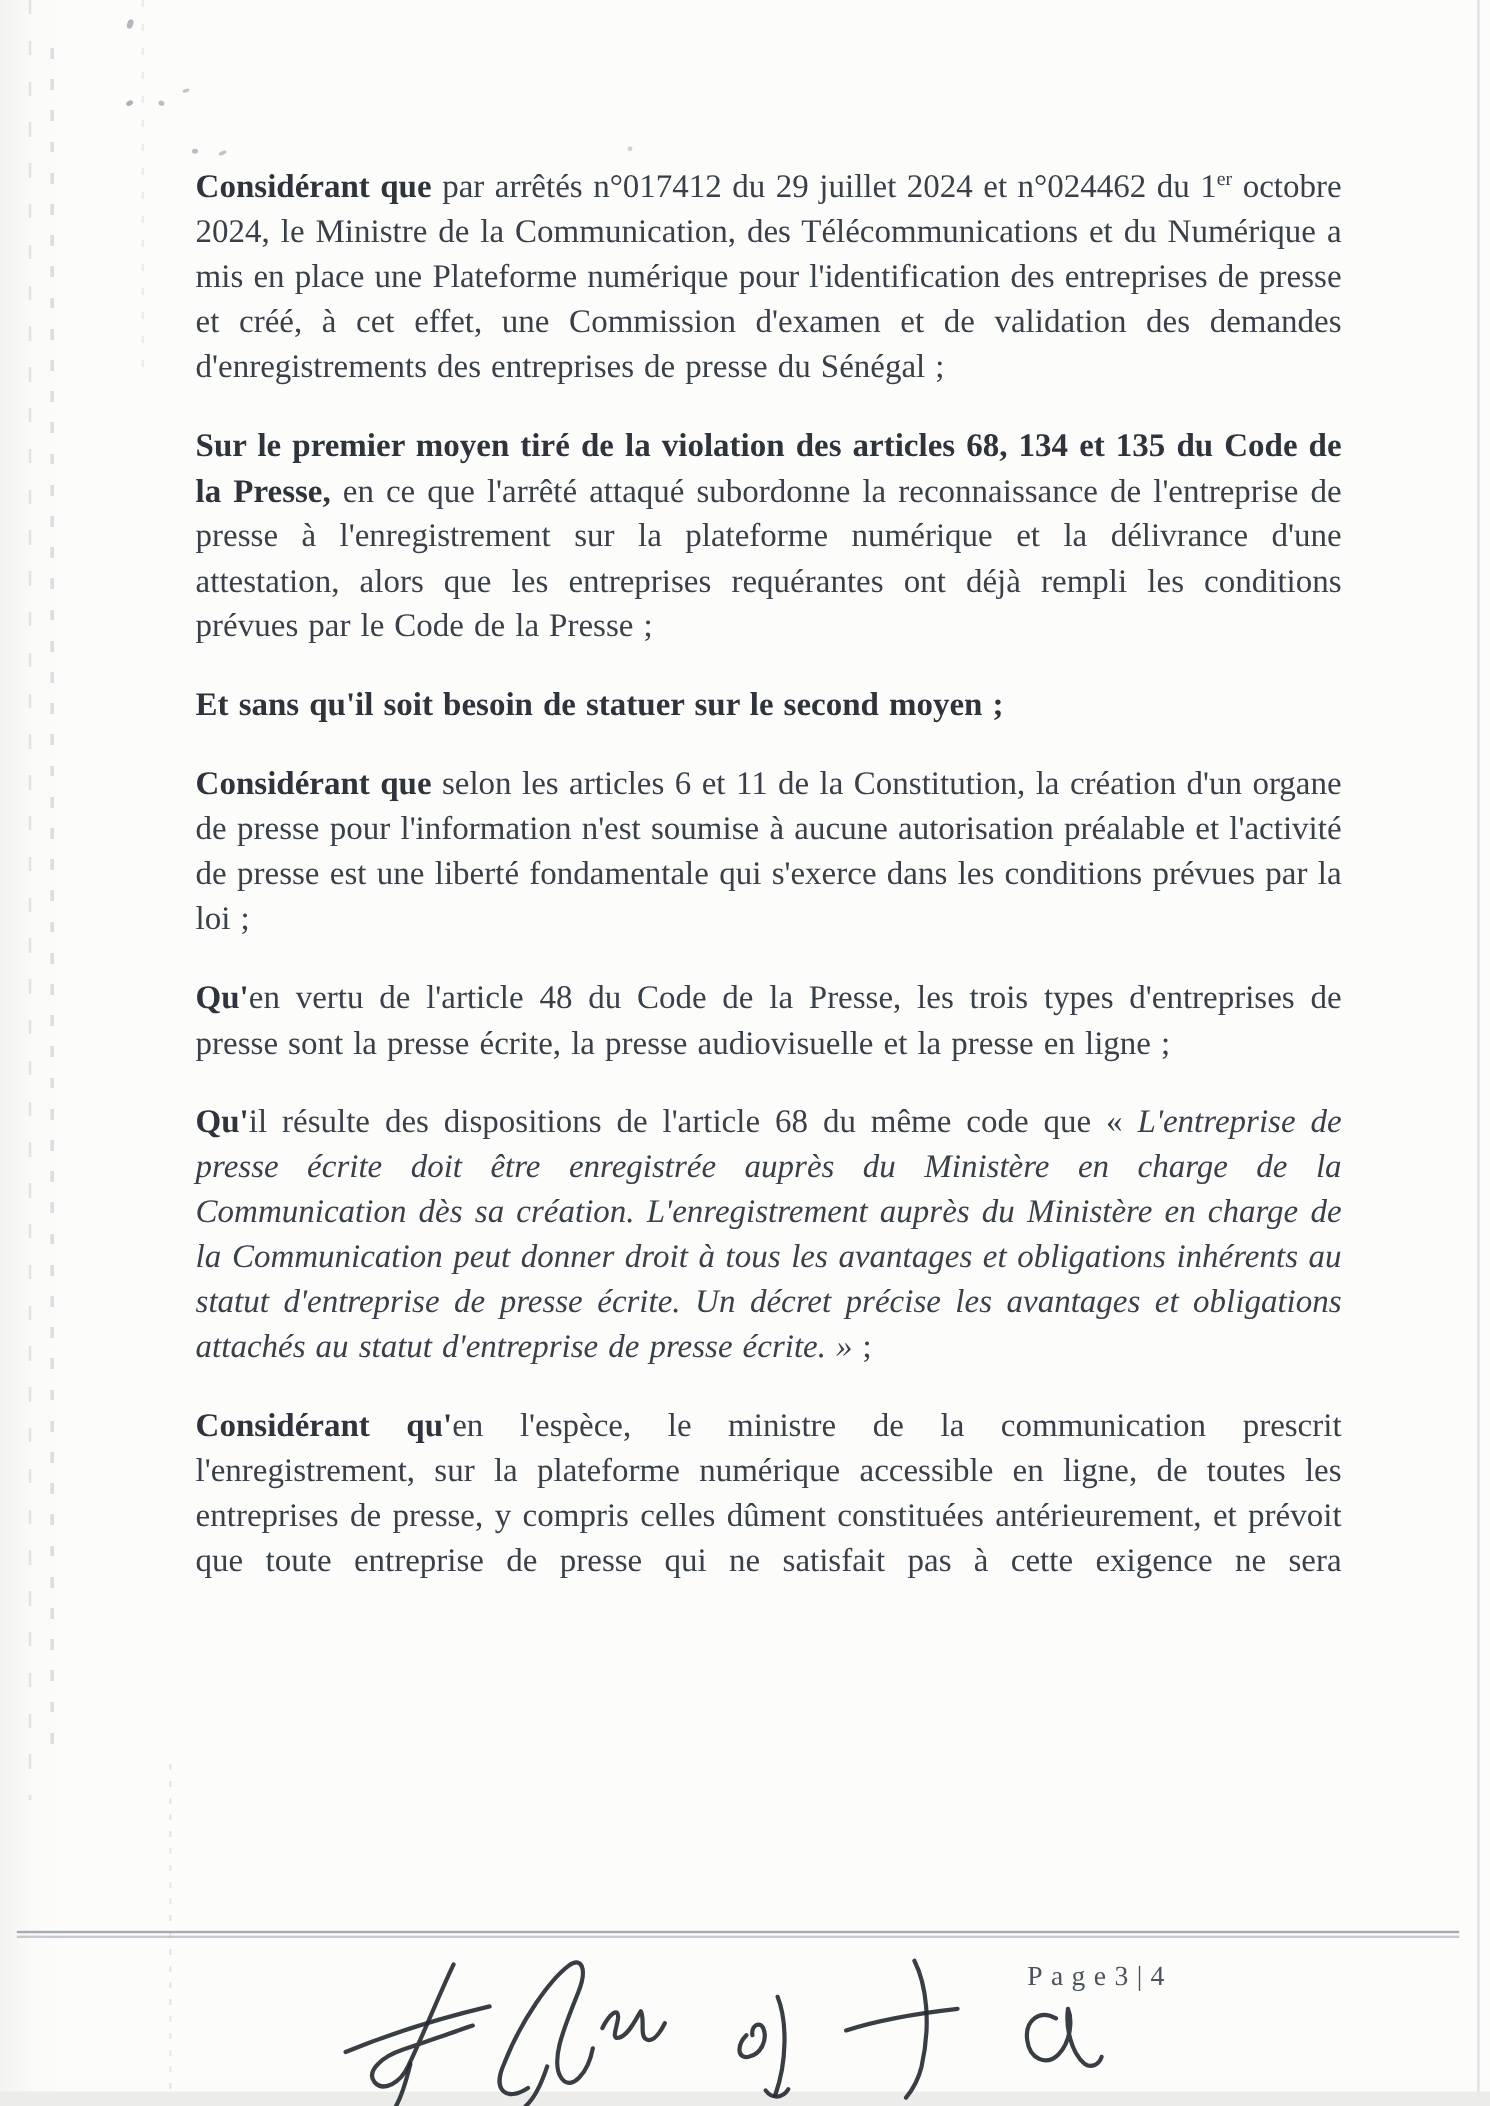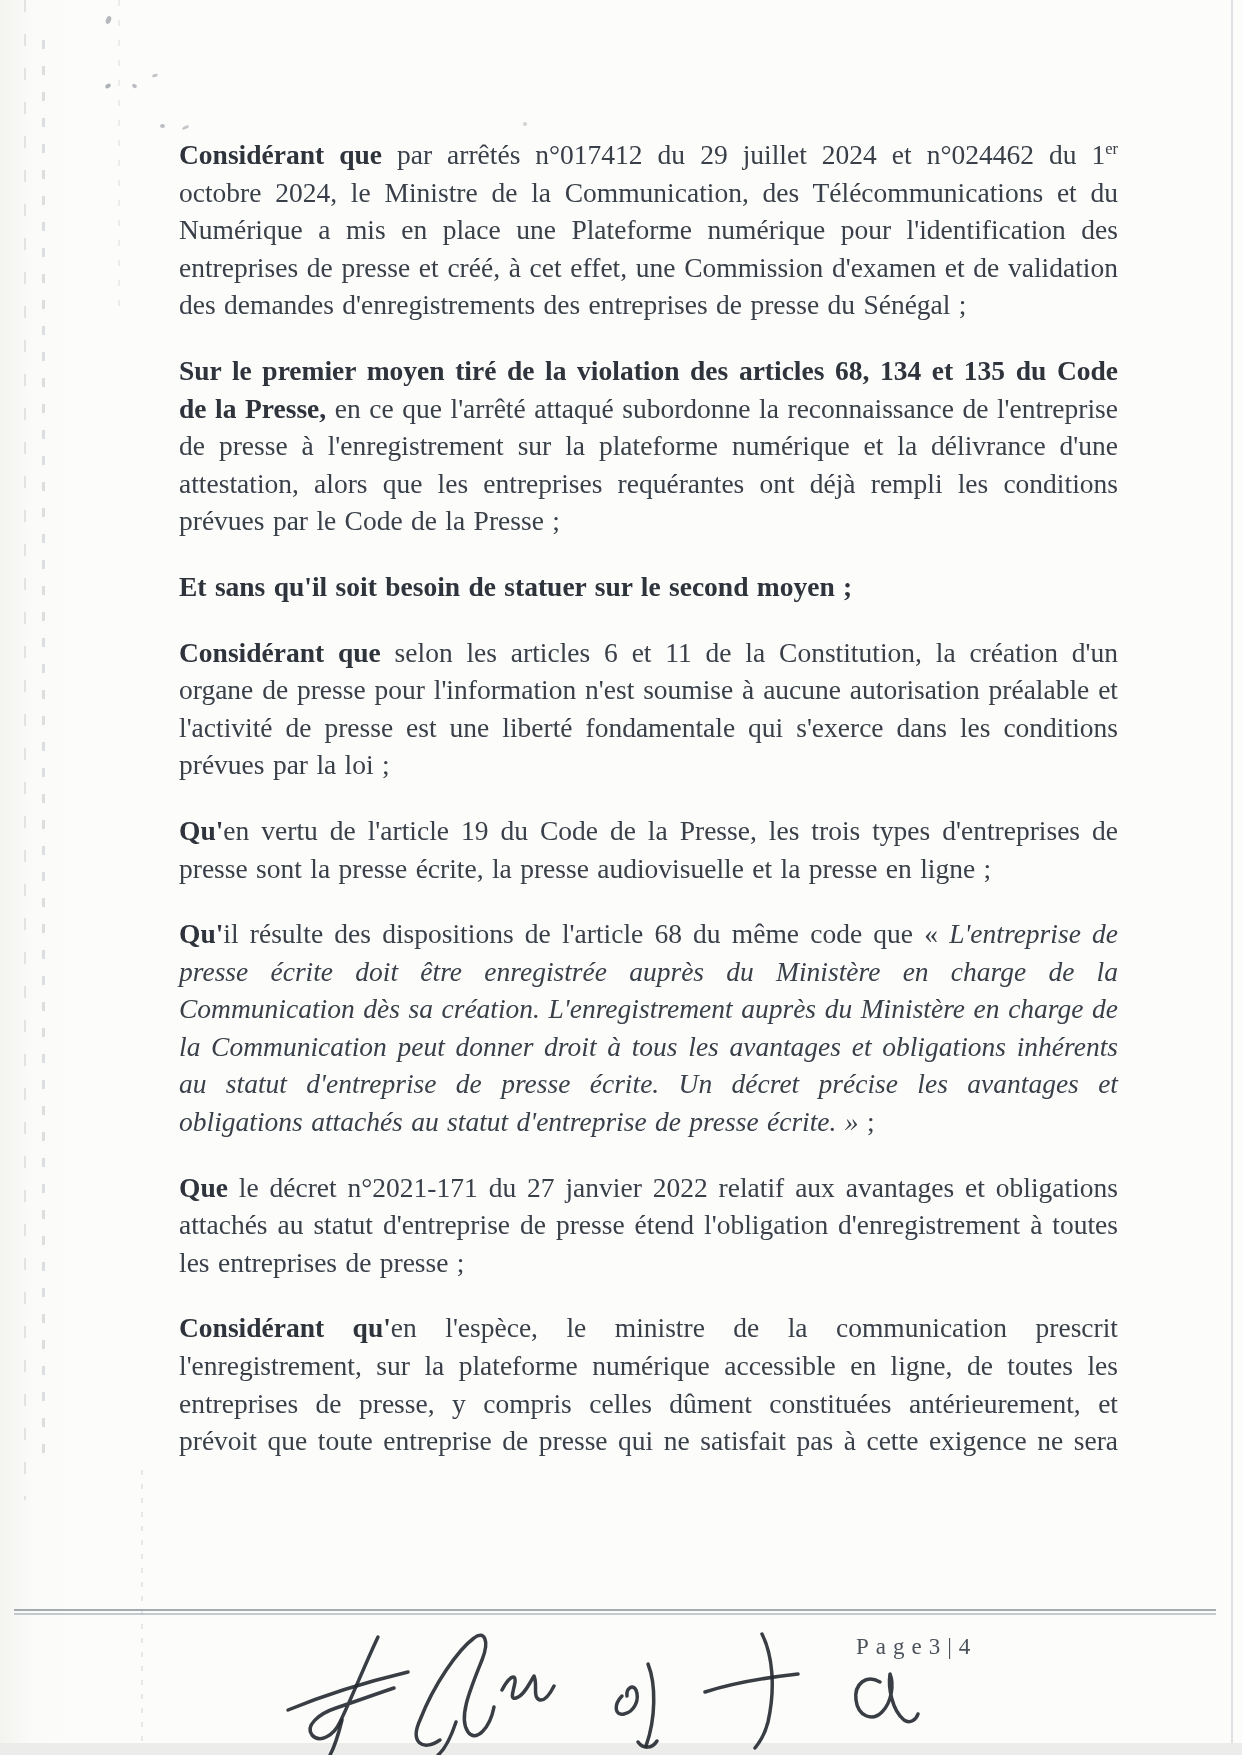--- a/index.html
+++ b/index.html
@@ -4,21 +4,21 @@
 <style>
   html,body { margin:0; padding:0; background:#ffffff; }
   .page {
     position:relative; width:1242px; height:1755px; overflow:hidden;
     background:linear-gradient(90deg,#f3f3f0 0px,#fafaf8 28px,#fcfcfa 70px,#fcfcfa 100%);
     font-family:"Liberation Serif", serif;
     color:#3a4049;
   }
   .content { position:absolute; left:163px; top:136px; width:955px; }
   .para {
-    margin:0 0 28px 16px; font-size:27.5px; line-height:37.6px;
+    margin:0 0 28px 0; font-size:27.5px; line-height:37.6px;
     text-align:justify; word-spacing:1.5px; color:#3a4049;
   }
   .para .b { font-weight:700; color:#2e333c; }
   .para .i { font-style:italic; }
   .para sup { font-size:0.6em; vertical-align:super; line-height:0; }
   .force-last { text-align-last:justify; }
 
   .fold-line { position:absolute; left:14px; top:1609px; width:1202px; z-index:6; pointer-events:none; }
   .fold-line .l1 { height:2px; background:#8f979f; opacity:.8; }
   .fold-line .l2 { margin-top:2px; height:2px; background:#a2a9b1; opacity:.6; }
@@ -68,23 +68,22 @@
   <div class="artifact speck sp4"></div>
   <div class="artifact speck sp5"></div>
   <div class="artifact speck sp6"></div>
   <div class="artifact speck sp7"></div>
 
   <div class="content">
       <p class="para"><span class="b">Considérant que </span><span>par arrêtés n°017412 du 29 juillet 2024 et n°024462 du 1</span><sup>er</sup><span> octobre 2024, le Ministre de la Communication, des Télécommunications et du Numérique a mis en place une Plateforme numérique pour l'identification des entreprises de presse et créé, à cet effet, une Commission d'examen et de validation des demandes d'enregistrements des entreprises de presse du Sénégal ;</span></p>
       <p class="para"><span class="b">Sur le premier moyen tiré de la violation des articles 68, 134 et 135 du Code de la Presse, </span><span>en ce que l'arrêté attaqué subordonne la reconnaissance de l'entreprise de presse à l'enregistrement sur la plateforme numérique et la délivrance d'une attestation, alors que les entreprises requérantes ont déjà rempli les conditions prévues par le Code de la Presse ;</span></p>
       <p class="para"><span class="b">Et sans qu'il soit besoin de statuer sur le second moyen ;</span></p>
       <p class="para"><span class="b">Considérant que </span><span>selon les articles 6 et 11 de la Constitution, la création d'un organe de presse pour l'information n'est soumise à aucune autorisation préalable et l'activité de presse est une liberté fondamentale qui s'exerce dans les conditions prévues par la loi ;</span></p>
-      <p class="para"><span class="b">Qu'</span><span>en vertu de l'article 19 du Code de la Presse, les trois types d'entreprises de presse sont la presse écrite, la presse audiovisuelle et la presse en ligne ;</span></p>
+      <p class="para"><span class="b">Qu'</span><span>en vertu de l'article 48 du Code de la Presse, les trois types d'entreprises de presse sont la presse écrite, la presse audiovisuelle et la presse en ligne ;</span></p>
       <p class="para"><span class="b">Qu'</span><span>il résulte des dispositions de l'article 68 du même code que « </span><span class="i">L'entreprise de presse écrite doit être enregistrée auprès du Ministère en charge de la Communication dès sa création. L'enregistrement auprès du Ministère en charge de la Communication peut donner droit à tous les avantages et obligations inhérents au statut d'entreprise de presse écrite. Un décret précise les avantages et obligations attachés au statut d'entreprise de presse écrite. »</span><span> ;</span></p>
-      <p class="para"><span class="b">Que </span><span>le décret n°2021-171 du 27 janvier 2022 relatif aux avantages et obligations attachés au statut d'entreprise de presse étend l'obligation d'enregistrement à toutes les entreprises de presse ;</span></p>
       <p class="para force-last"><span class="b">Considérant qu'</span><span>en l'espèce, le ministre de la communication prescrit l'enregistrement, sur la plateforme numérique accessible en ligne, de toutes les entreprises de presse, y compris celles dûment constituées antérieurement, et prévoit que toute entreprise de presse qui ne satisfait pas à cette exigence ne sera</span></p>
     </div>
 
   <div class="fold-line">
     <div class="l1"></div>
       <div class="l2"></div>
   </div>
 
   <svg class="signatures" width="700" height="133" viewBox="0 0 700 133">
     <path d="M128,15 C116,40 100,80 90,100 C84,113 70,122 62,113 C55,104 68,92 86,86 C104,80 126,72 144,66"></path>

